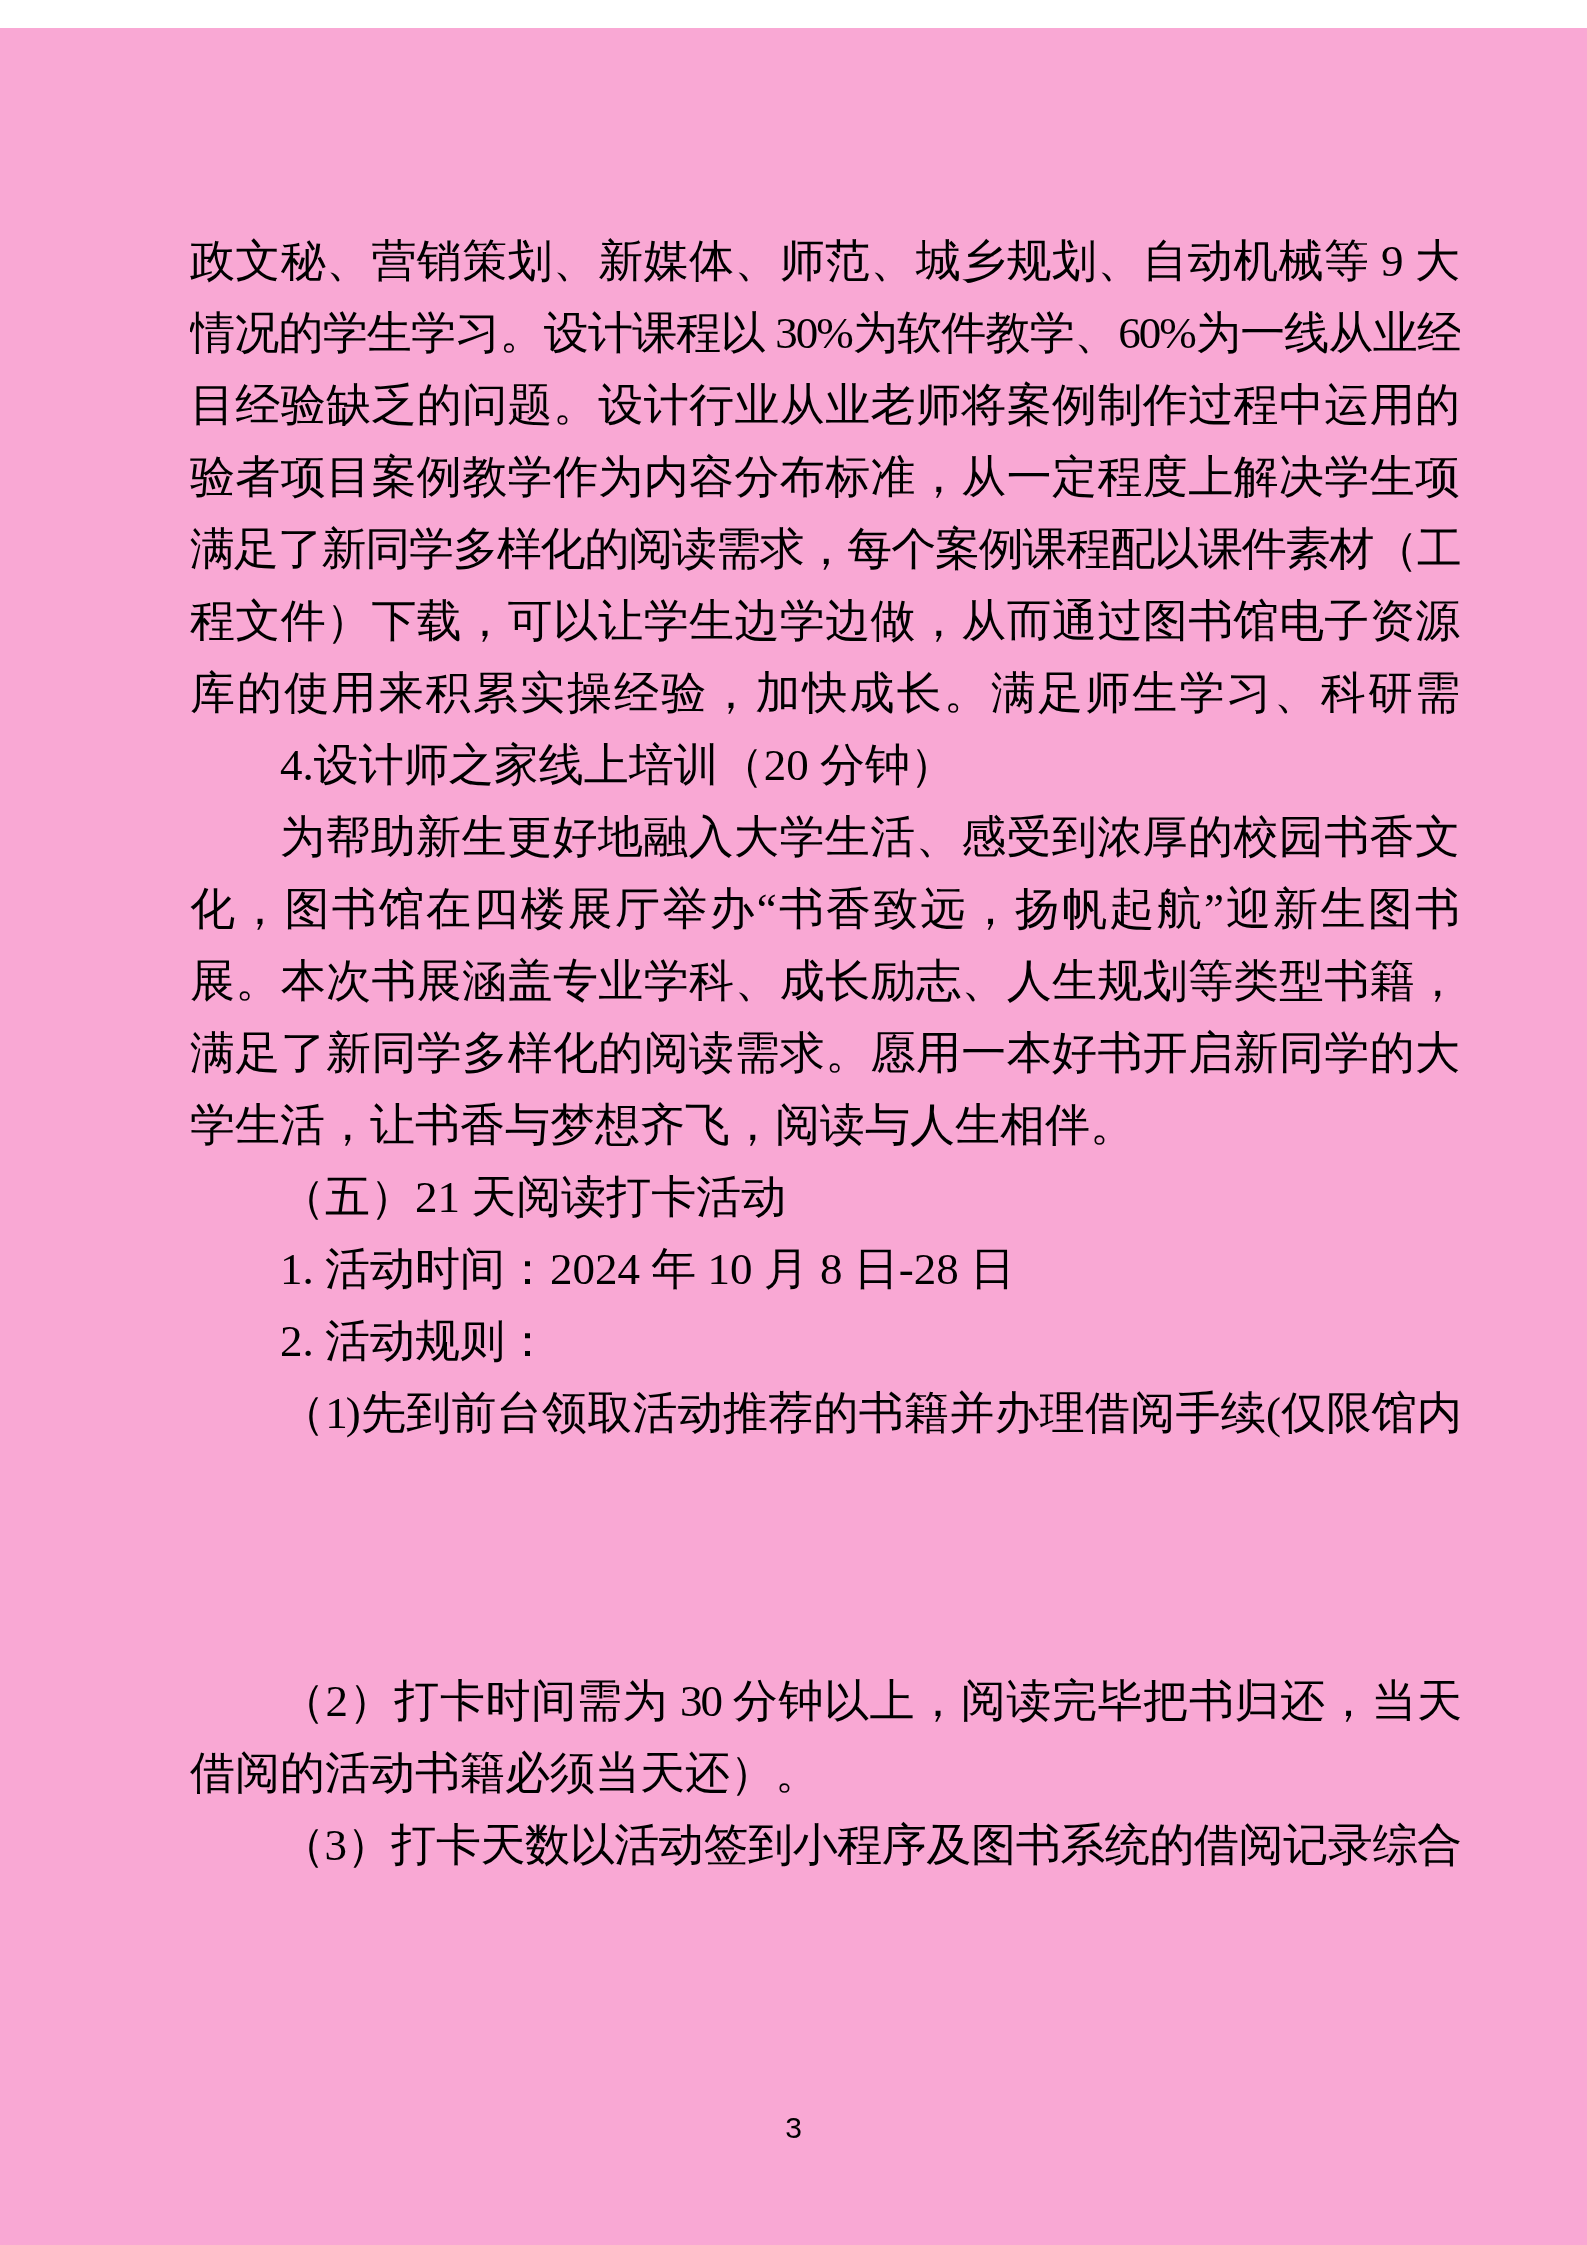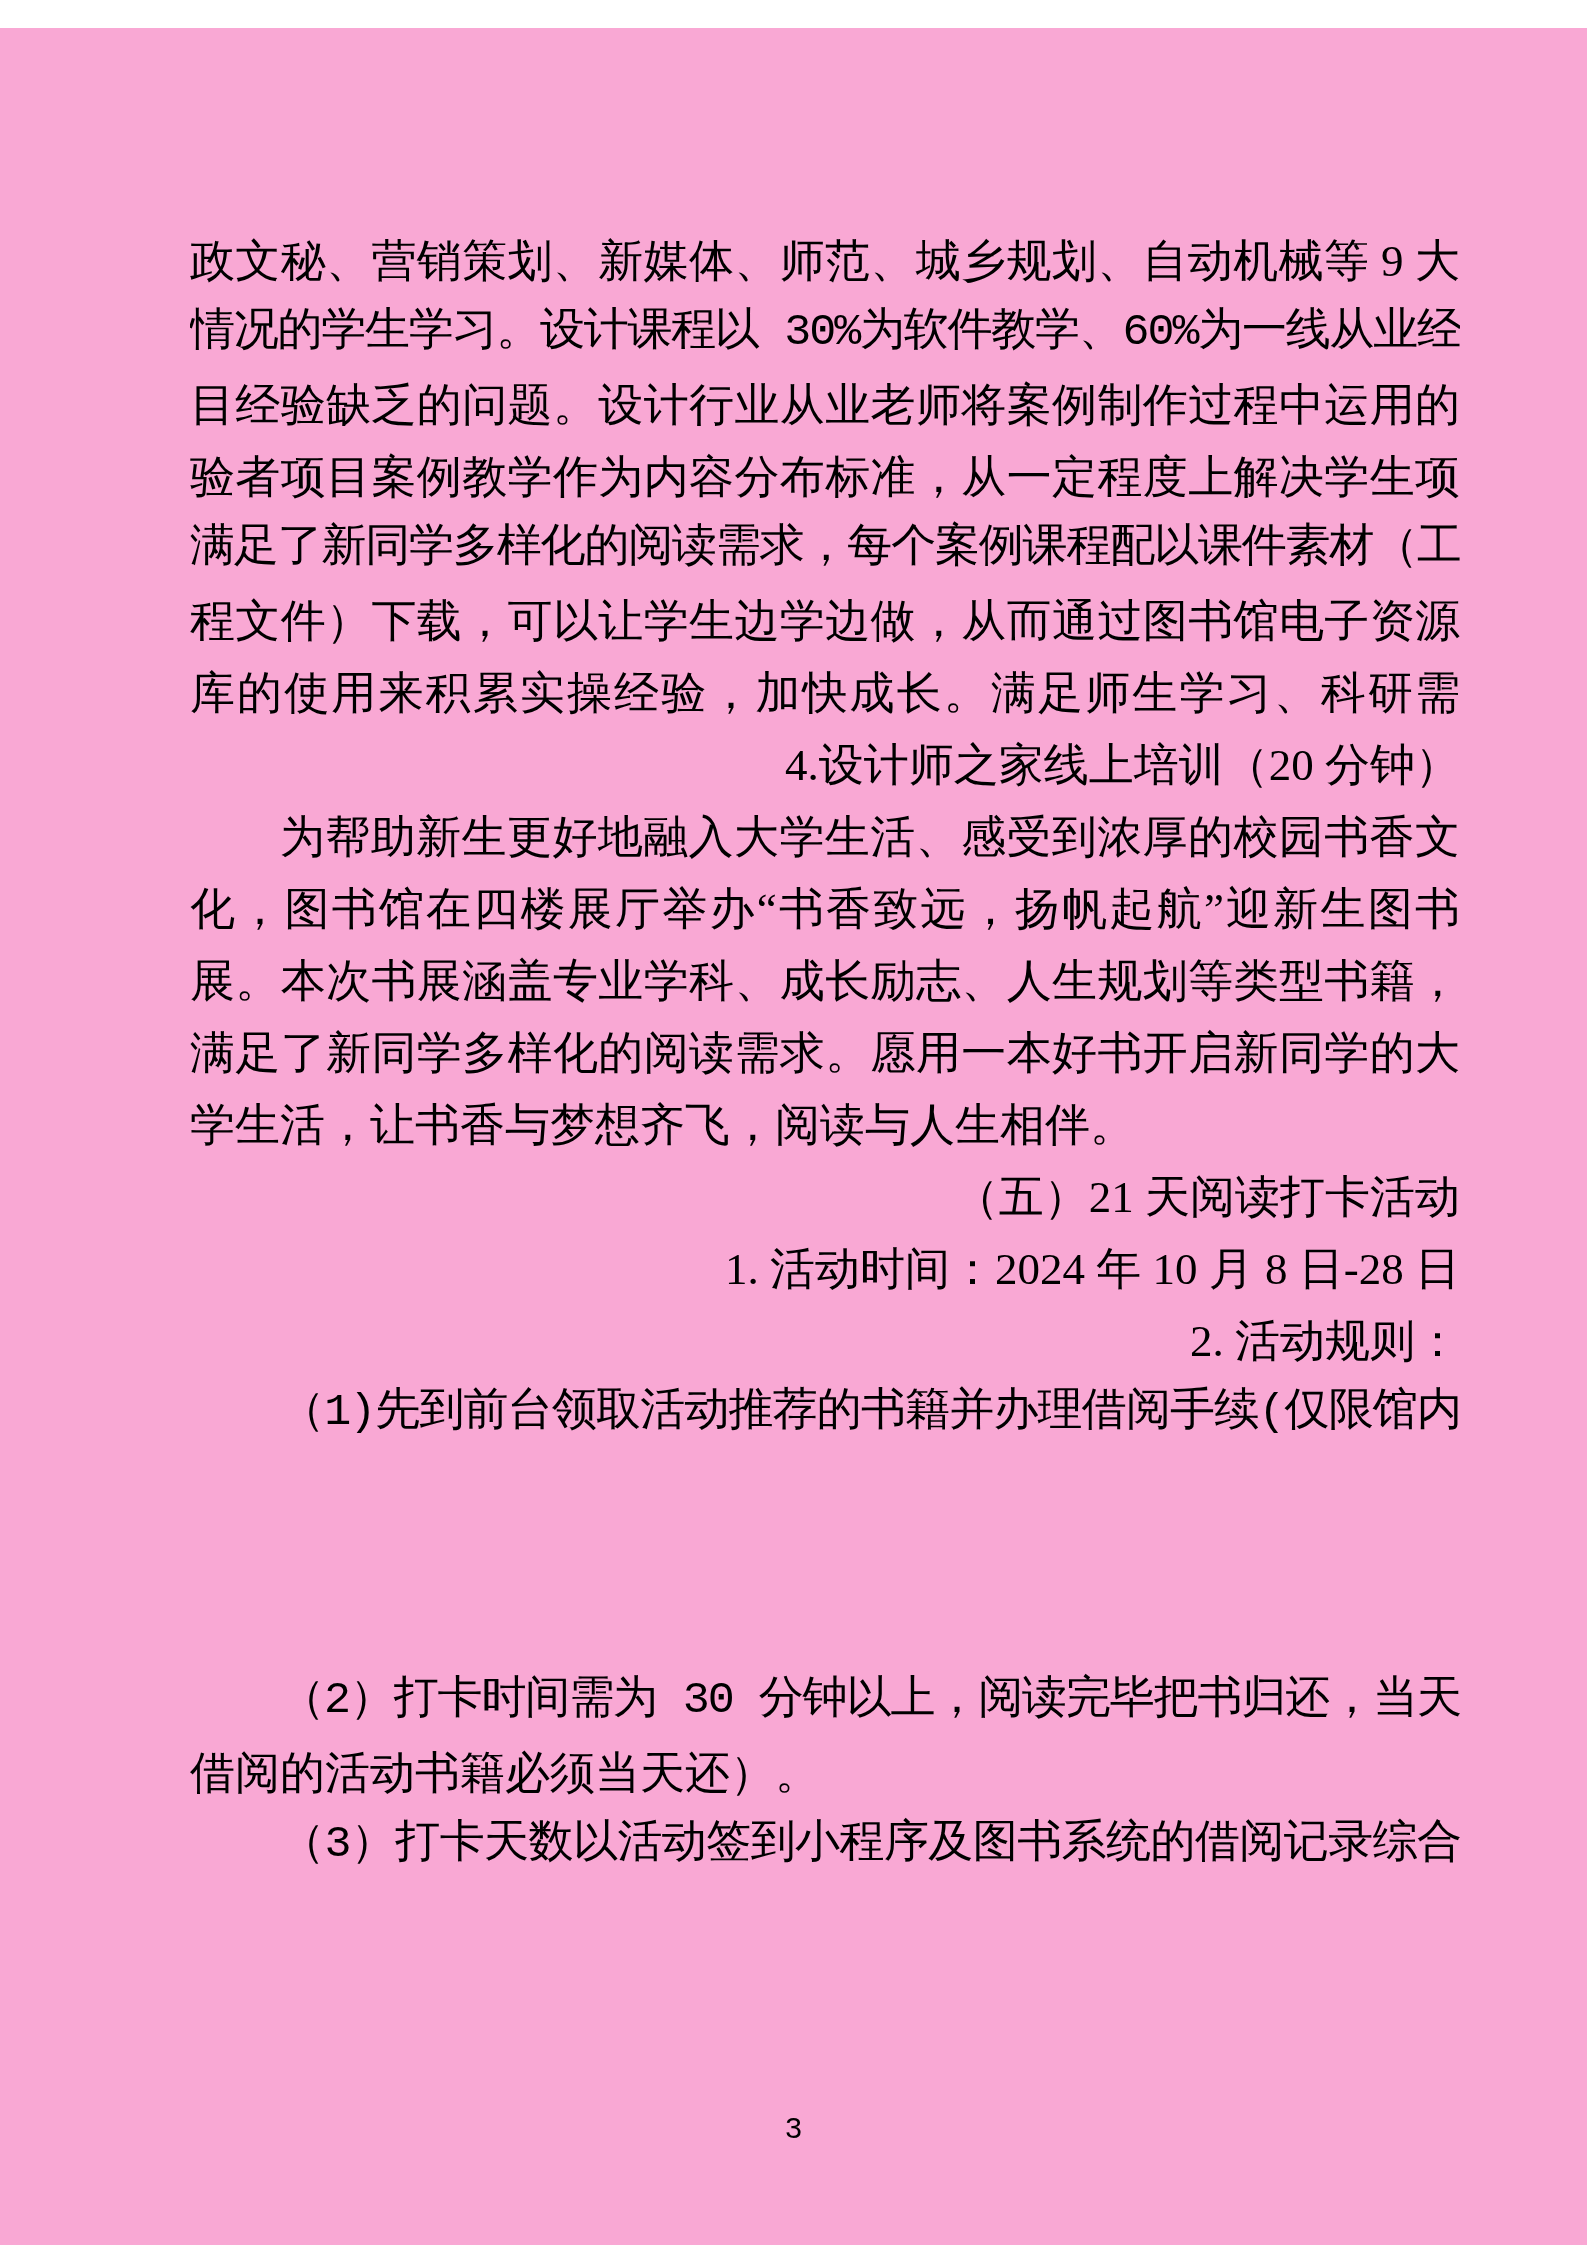--- a/index.html
+++ b/index.html
@@ -28,23 +28,23 @@
     line-height: 72px;
     height: 72px;
     overflow: hidden;
     white-space: pre-wrap;
   }
   
   .justify {
     text-align: justify;
     text-align-last: justify;
   }
-  .indent { text-indent: 90px; text-align: right; }
+  .indent { text-indent: 90px; }
   
-  .tight   { letter-spacing: -2px; font-family: Liberation Mono, monospace; }
+  .tight   { letter-spacing: -2px; }
   .tighter { letter-spacing: -5px; }
   .footer {
     position: absolute;
     top: 2082px;
     left: 0;
     width: 1587px;
     text-align: center;
   }
   .pagenum {
     font-family: "Liberation Sans", "DejaVu Sans", sans-serif;

